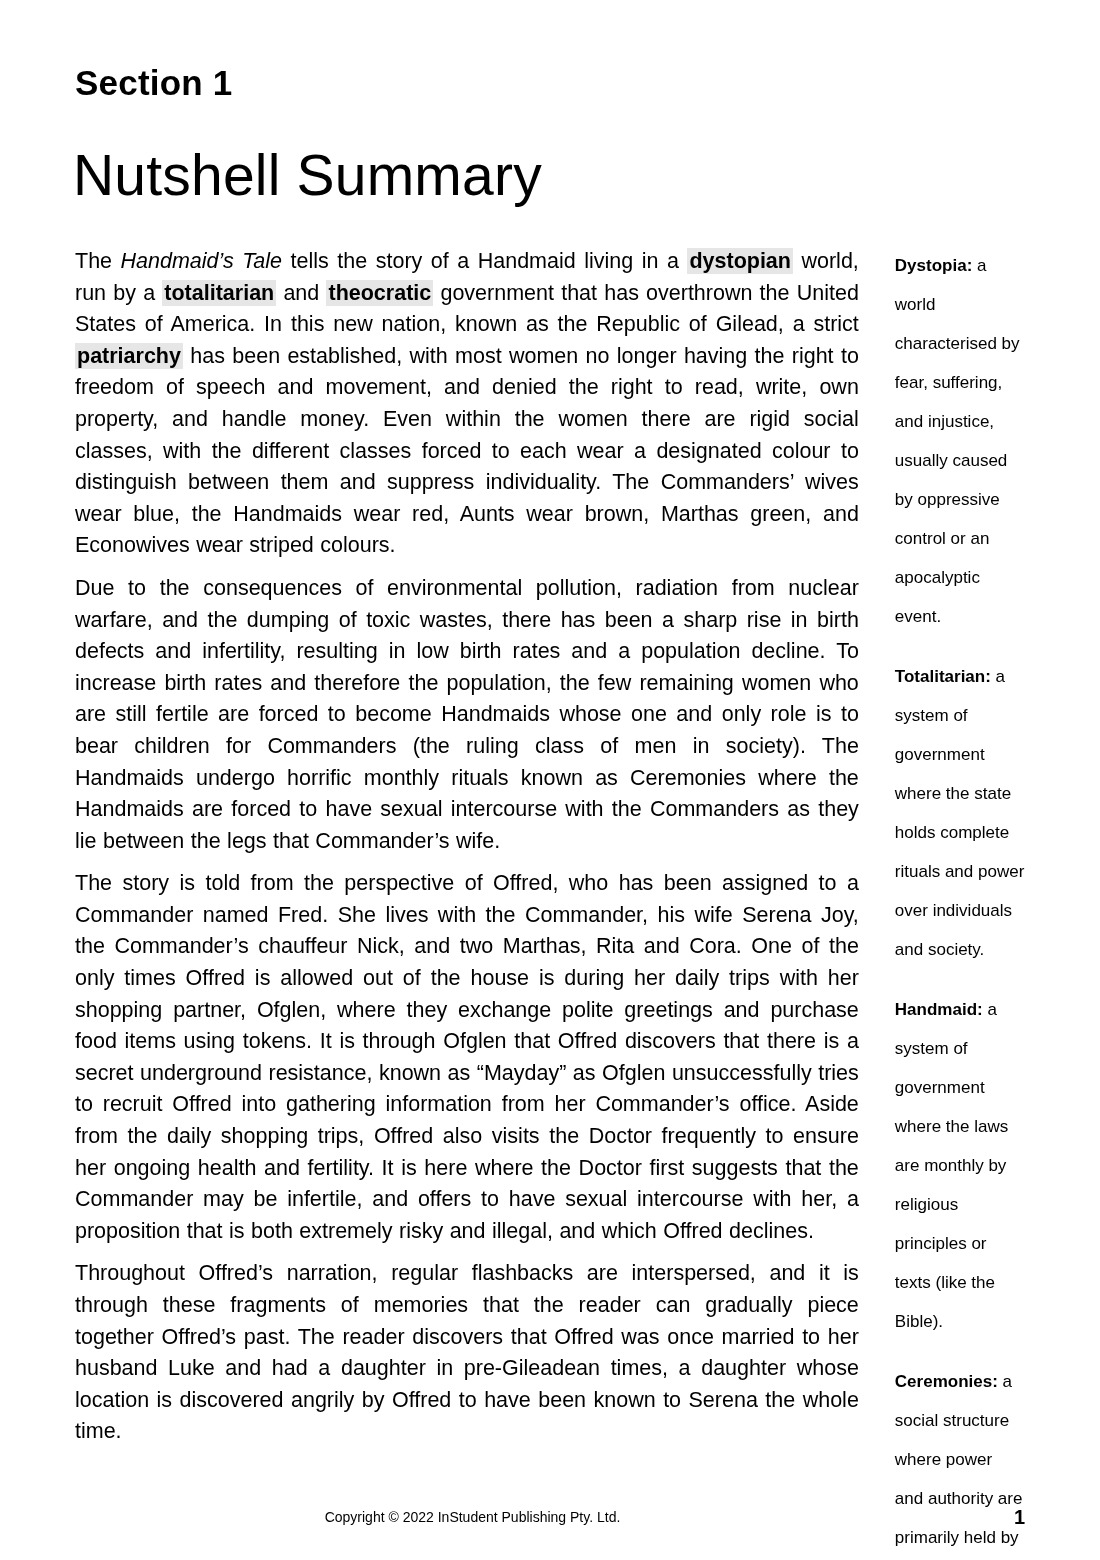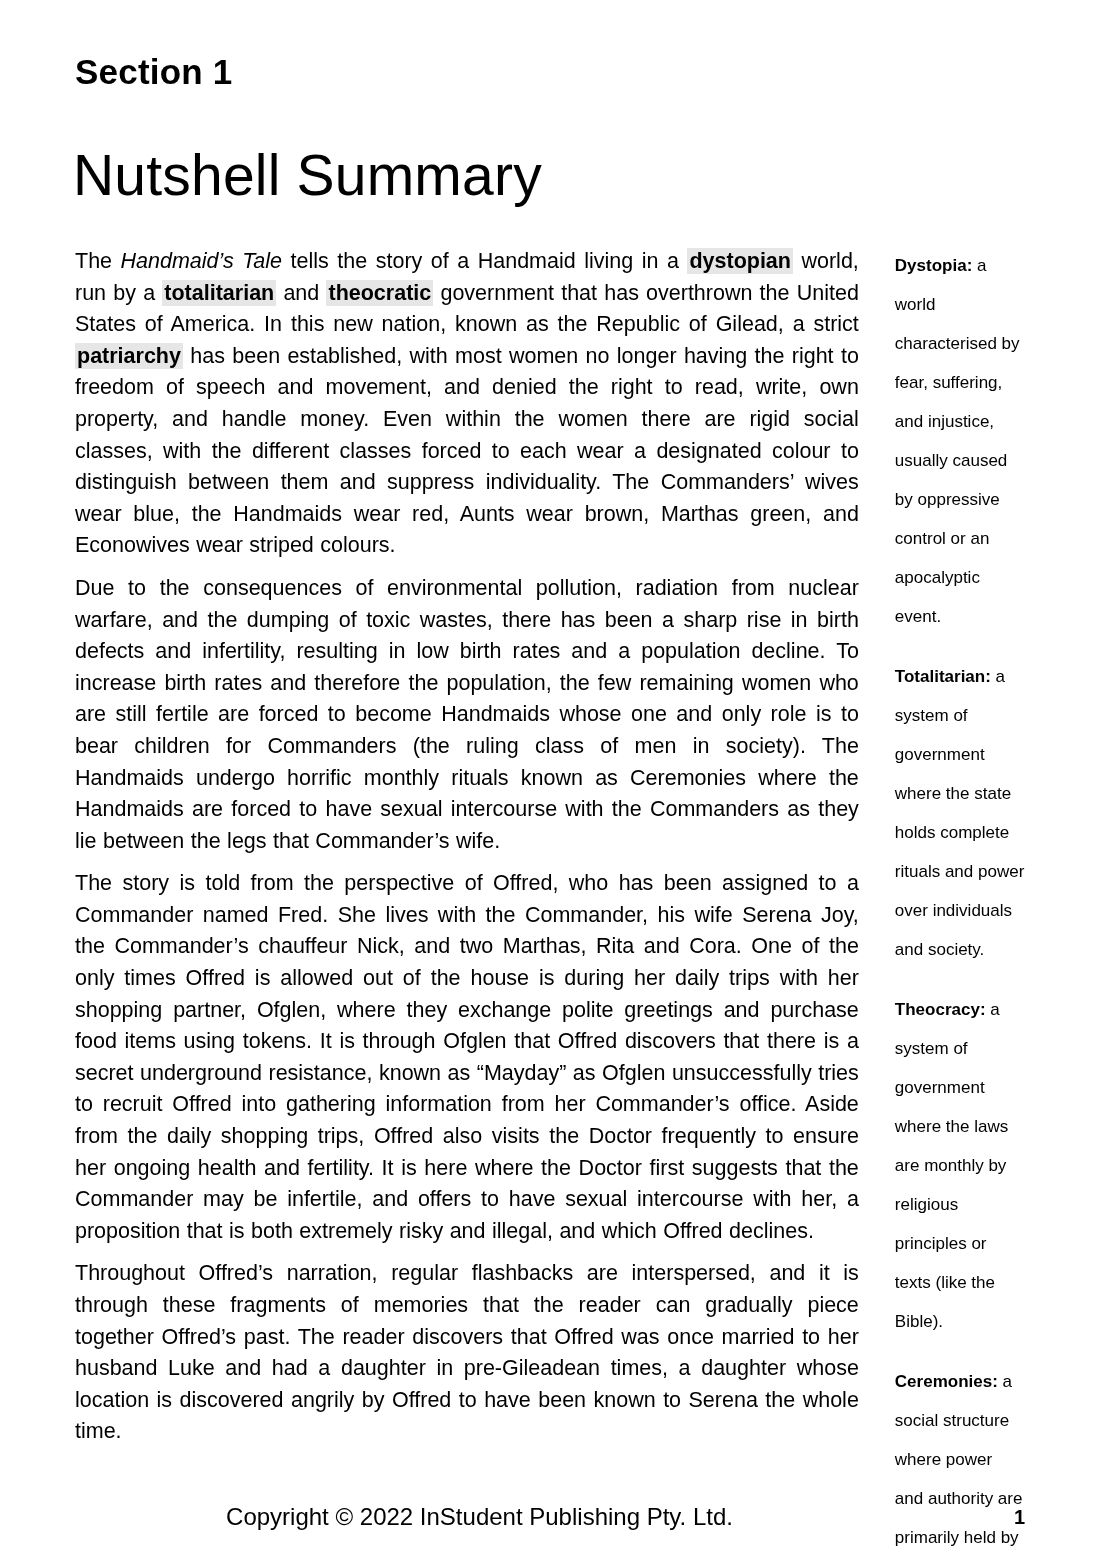--- a/index.html
+++ b/index.html
@@ -9,21 +9,21 @@
     width: 1100px;
     height: 1560px;
     background: #ffffff;
     color: #000000;
     font-family: "Liberation Sans", "DejaVu Sans", sans-serif;
     overflow: hidden;
   }
   .section-label {
     position: absolute;
     left: 75px;
-    top: 52px;
+    top: 63px;
     font-size: 35px;
     font-weight: bold;
     letter-spacing: 0.2px;
   }
   .page-title {
     position: absolute;
     left: 73px;
     top: 142px;
     font-size: 57px;
     font-weight: normal;
@@ -60,24 +60,24 @@
   .def-term { font-weight: bold; }
   .footer {
     position: absolute;
     left: 75px;
     top: 1504px;
     width: 950px;
     height: 32px;
   }
   .copyright {
     position: absolute;
-    left: 7px;
+    left: 0;
     width: 795px;
     text-align: center;
-    font-size: 24px;
+    font-size: 14px;
     line-height: 26px;
   }
   .page-number {
     position: absolute;
     right: 0;
     top: 0;
     font-size: 20px;
     font-weight: bold;
     line-height: 26px;
   }
@@ -94,21 +94,21 @@
   <div class="content">
     <div class="main-col">
         <p class="body-para"><span>The </span><span class="it">Handmaid’s Tale</span><span> tells the story of a Handmaid living in a </span><span class="term">dystopian</span><span> world, run by a </span><span class="term">totalitarian</span><span> and </span><span class="term">theocratic</span><span> government that has overthrown the United States of America. In this new nation, known as the Republic of Gilead, a strict </span><span class="term">patriarchy</span><span> has been established, with most women no longer having the right to freedom of speech and movement, and denied the right to read, write, own property, and handle money. Even within the women there are rigid social classes, with the different classes forced to each wear a designated colour to distinguish between them and suppress individuality. The Commanders’ wives wear blue, the Handmaids wear red, Aunts wear brown, Marthas green, and Econowives wear striped colours.</span></p>
         <p class="body-para"><span>Due to the consequences of environmental pollution, radiation from nuclear warfare, and the dumping of toxic wastes, there has been a sharp rise in birth defects and infertility, resulting in low birth rates and a population decline. To increase birth rates and therefore the population, the few remaining women who are still fertile are forced to become Handmaids whose one and only role is to bear children for Commanders (the ruling class of men in society). The Handmaids undergo horrific monthly rituals known as Ceremonies where the Handmaids are forced to have sexual intercourse with the Commanders as they lie between the legs that Commander’s wife.</span></p>
         <p class="body-para"><span>The story is told from the perspective of Offred, who has been assigned to a Commander named Fred. She lives with the Commander, his wife Serena Joy, the Commander’s chauffeur Nick, and two Marthas, Rita and Cora. One of the only times Offred is allowed out of the house is during her daily trips with her shopping partner, Ofglen, where they exchange polite greetings and purchase food items using tokens. It is through Ofglen that Offred discovers that there is a secret underground resistance, known as “Mayday” as Ofglen unsuccessfully tries to recruit Offred into gathering information from her Commander’s office. Aside from the daily shopping trips, Offred also visits the Doctor frequently to ensure her ongoing health and fertility. It is here where the Doctor first suggests that the Commander may be infertile, and offers to have sexual intercourse with her, a proposition that is both extremely risky and illegal, and which Offred declines.</span></p>
         <p class="body-para"><span>Throughout Offred’s narration, regular flashbacks are interspersed, and it is through these fragments of memories that the reader can gradually piece together Offred’s past. The reader discovers that Offred was once married to her husband Luke and had a daughter in pre-Gileadean times, a daughter whose location is discovered angrily by Offred to have been known to Serena the whole time.</span></p>
       </div>
     <aside class="sidebar">
         <div class="def-block"><span class="def-term">Dystopia:</span><span> a world characterised by fear, suffering, and injustice, usually caused by oppressive control or an apocalyptic event.</span></div>
         <div class="def-block"><span class="def-term">Totalitarian:</span><span> a system of government where the state holds complete rituals and power over individuals and society.</span></div>
-        <div class="def-block"><span class="def-term">Theocracy:</span><span> a system of government where the laws are monthly by religious principles or texts (like the Bible).</span></div>
+        <div class="def-block"><span class="def-term">Handmaid:</span><span> a system of government where the laws are monthly by religious principles or texts (like the Bible).</span></div>
         <div class="def-block"><span class="def-term">Ceremonies:</span><span> a social structure where power and authority are primarily held by men.</span></div>
       </aside>
   </div>
 
   <div class="footer">
     <div class="copyright">Copyright © 2022 InStudent Publishing Pty. Ltd.</div>
     <div class="page-number">1</div>
   </div>
 
 </div>

